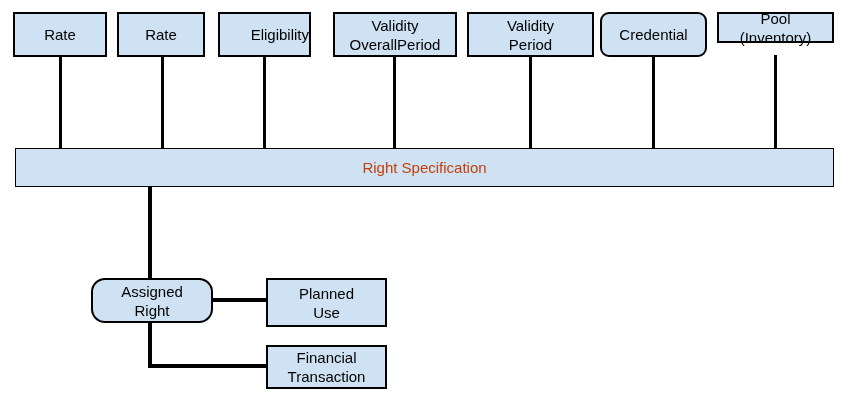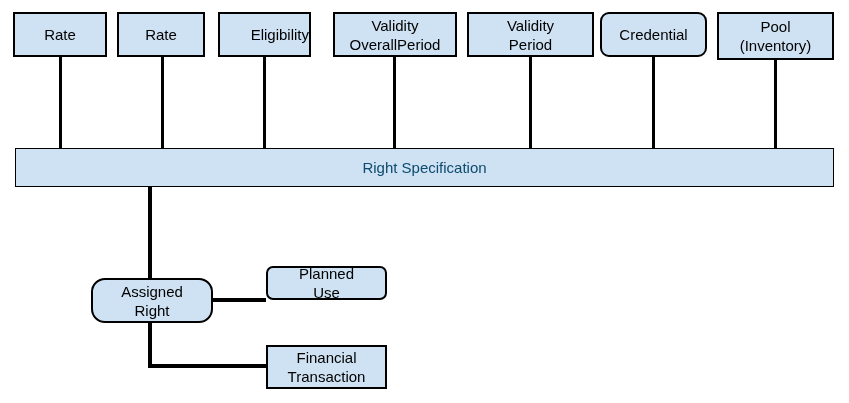--- a/index.html
+++ b/index.html
@@ -37,37 +37,37 @@
     top: 148px;
     width: 819px;
     height: 39px;
     background: #cfe2f3;
     border: 1px solid #000000;
     box-sizing: border-box;
     display: flex;
     align-items: center;
     justify-content: center;
     font-size: 15px;
-    color: #0c4a6e;
+    color: #c2410c;
   }
   .conn {
     position: absolute;
     background: #000000;
   }
   
   #b-place              { left: 13px;  top: 12px; width: 94px;  height: 45px; }
   #b-rate               { left: 117px; top: 12px; width: 88px;  height: 45px; }
   #b-eligibility        { left: 218px; top: 12px; width: 93px;  height: 45px; justify-content: flex-end; }
   #b-validity-overall   { left: 333px; top: 12px; width: 124px; height: 45px; }
   #b-validity-period    { left: 467px; top: 12px; width: 127px; height: 45px; }
   #b-credential         { left: 600px; top: 12px; width: 107px; height: 45px; border-radius: 9px; }
-  #b-pool               { left: 717px; top: 12px; width: 117px; height: 48px; }
+  #b-pool               { left: 717px; top: 12px; width: 117px; height: 31px; }
   
   #b-assigned-right     { left: 91px;  top: 278px; width: 122px; height: 45px; border-radius: 14px; }
-  #b-planned-use        { left: 266px; top: 266px; width: 121px; height: 34px; border-radius: 7px; }
+  #b-planned-use        { left: 266px; top: 278px; width: 121px; height: 49px; }
   #b-financial-transaction { left: 266px; top: 345px; width: 121px; height: 44px; }
   
   #c-place      { left: 59px;  top: 55px; width: 3px; height: 94px; }
   #c-rate       { left: 161px; top: 55px; width: 3px; height: 94px; }
   #c-eligibility{ left: 263px; top: 55px; width: 3px; height: 94px; }
   #c-validity-overall { left: 393px; top: 55px; width: 3px; height: 94px; }
   #c-validity-period  { left: 529px; top: 55px; width: 3px; height: 94px; }
   #c-credential { left: 652px; top: 55px; width: 3px; height: 94px; }
   #c-pool       { left: 774px; top: 55px; width: 3px; height: 94px; }
   

